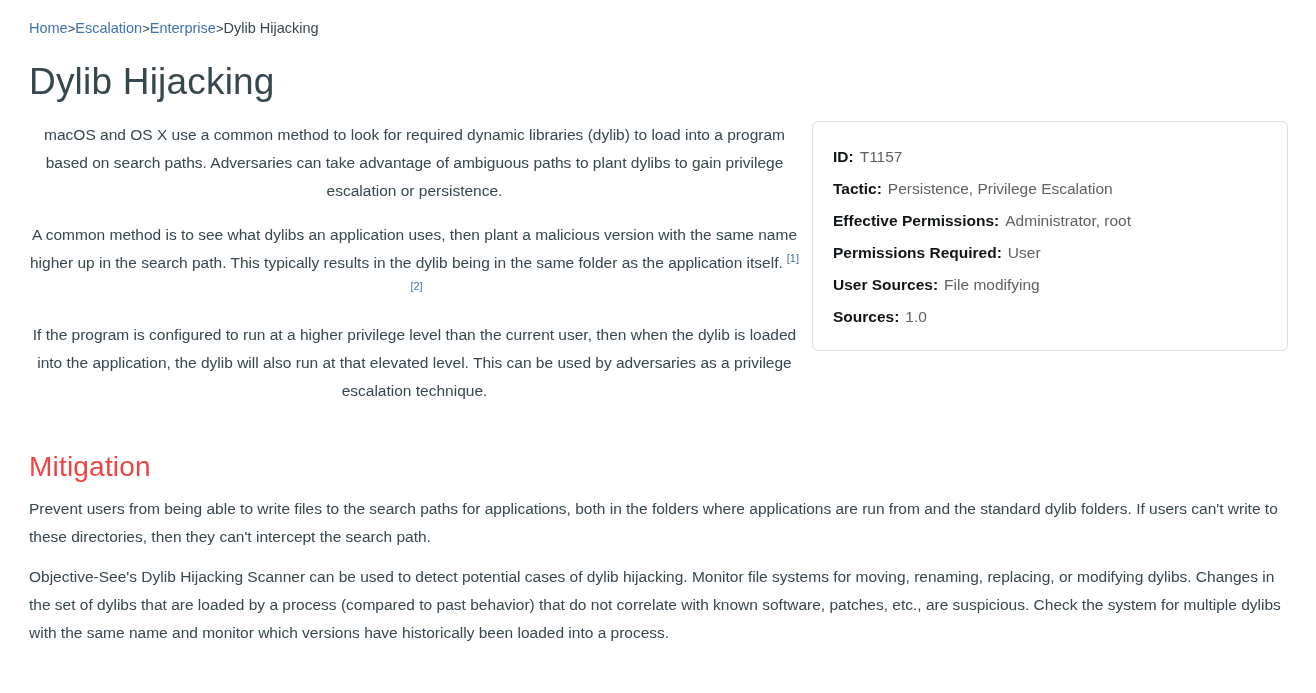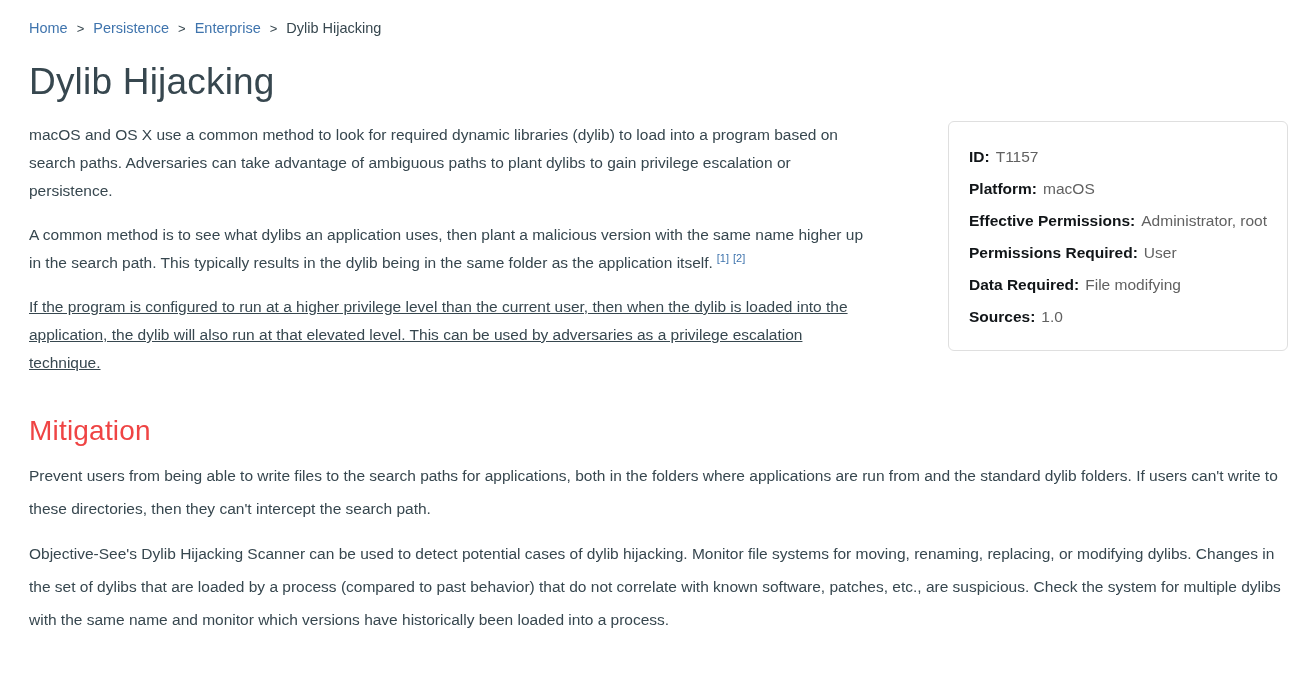--- a/index.html
+++ b/index.html
@@ -16,21 +16,20 @@
   .content {
     padding: 20px 28px 0 29px;
     flex: 1 0 auto;
   }
   
   .breadcrumb {
     font-size: 14.5px;
     color: #333a3f;
     display: flex;
     align-items: center;
-    gap: 9px;
   }
   .breadcrumb a {
     color: #3f74ad;
     text-decoration: none;
     cursor: pointer;
   }
   .breadcrumb .sep { color: #37474f; font-size: 13px; }
   .breadcrumb .current { color: #37474f; }
 
   
@@ -51,37 +50,38 @@
   .description {
     flex: 1 1 auto;
     max-width: 849px;
     margin-right: 12px;
   }
   .description p {
     font-size: 15.5px;
     line-height: 28px;
     color: #37474f;
     margin-bottom: 16px;
+    text-align: center;
   }
-  .description p:last-child { margin-bottom: 0; text-decoration: underline; }
+  .description p:last-child { margin-bottom: 8px; }
   sup.cite {
     font-size: 11px;
     line-height: 0;
     vertical-align: super;
   }
   sup.cite a {
     color: #3f74ad;
     text-decoration: none;
     cursor: pointer;
   }
   sup.cite { margin-left: 4px; }
 
   
   .fact-card {
-    width: 340px;
+    width: 476px;
     flex: 0 0 auto;
     margin-left: auto;
     border: 1px solid #dfdfdf;
     border-radius: 6px;
     padding: 19px 20px 17px 20px;
     background: #ffffff;
   }
   .fact-row {
     font-size: 15.5px;
     line-height: 32px;
@@ -99,35 +99,35 @@
   
   h2.section-heading {
     font-size: 28px;
     font-weight: 400;
     color: #ef4444;
     margin-top: 38px;
     letter-spacing: 0.2px;
   }
   .section-body {
     font-size: 15.5px;
-    line-height: 33px;
+    line-height: 28px;
     color: #37474f;
     margin-top: 12px;
     max-width: 1260px;
   }
 </style>
 </head>
 <body>
 
 <div class="content">
 
   <nav class="breadcrumb">
     <a href="#">Home</a>
     <span class="sep">&gt;</span>
-    <a href="#">Persistence</a>
+    <a href="#">Escalation</a>
     <span class="sep">&gt;</span>
     <a href="#">Enterprise</a>
     <span class="sep">&gt;</span>
     <span class="current">Dylib Hijacking</span>
   </nav>
 
   <h1 class="page-title">Dylib Hijacking</h1>
 
   <div class="top-row">
 
@@ -135,30 +135,30 @@
       <p>macOS and OS X use a common method to look for required dynamic libraries (dylib) to load into a program based on search paths. Adversaries can take advantage of ambiguous paths to plant dylibs to gain privilege escalation or persistence.</p>
       <p><span>A common method is to see what dylibs an application uses, then plant a malicious version with the same name higher up in the search path. This typically results in the dylib being in the same folder as the application itself.</span><sup class="cite"><a href="#">[1]</a></sup><sup class="cite"><a href="#">[2]</a></sup></p>
       <p>If the program is configured to run at a higher privilege level than the current user, then when the dylib is loaded into the application, the dylib will also run at that elevated level. This can be used by adversaries as a privilege escalation technique.</p>
     </div>
 
     <aside class="fact-card">
       <div class="fact-row">
         <span class="fact-label">ID:</span><span class="fact-value">T1157</span>
       </div>
       <div class="fact-row">
-        <span class="fact-label">Platform:</span><span class="fact-value">macOS</span>
+        <span class="fact-label">Tactic:</span><span class="fact-value">Persistence, Privilege Escalation</span>
       </div>
       <div class="fact-row">
         <span class="fact-label">Effective Permissions:</span><span class="fact-value">Administrator, root</span>
       </div>
       <div class="fact-row">
         <span class="fact-label">Permissions Required:</span><span class="fact-value">User</span>
       </div>
       <div class="fact-row">
-        <span class="fact-label">Data Required:</span><span class="fact-value">File modifying</span>
+        <span class="fact-label">User Sources:</span><span class="fact-value">File modifying</span>
       </div>
       <div class="fact-row">
         <span class="fact-label">Sources:</span><span class="fact-value">1.0</span>
       </div>
     </aside>
 
   </div>
 
   <section>
     <h2 class="section-heading">Mitigation</h2>

